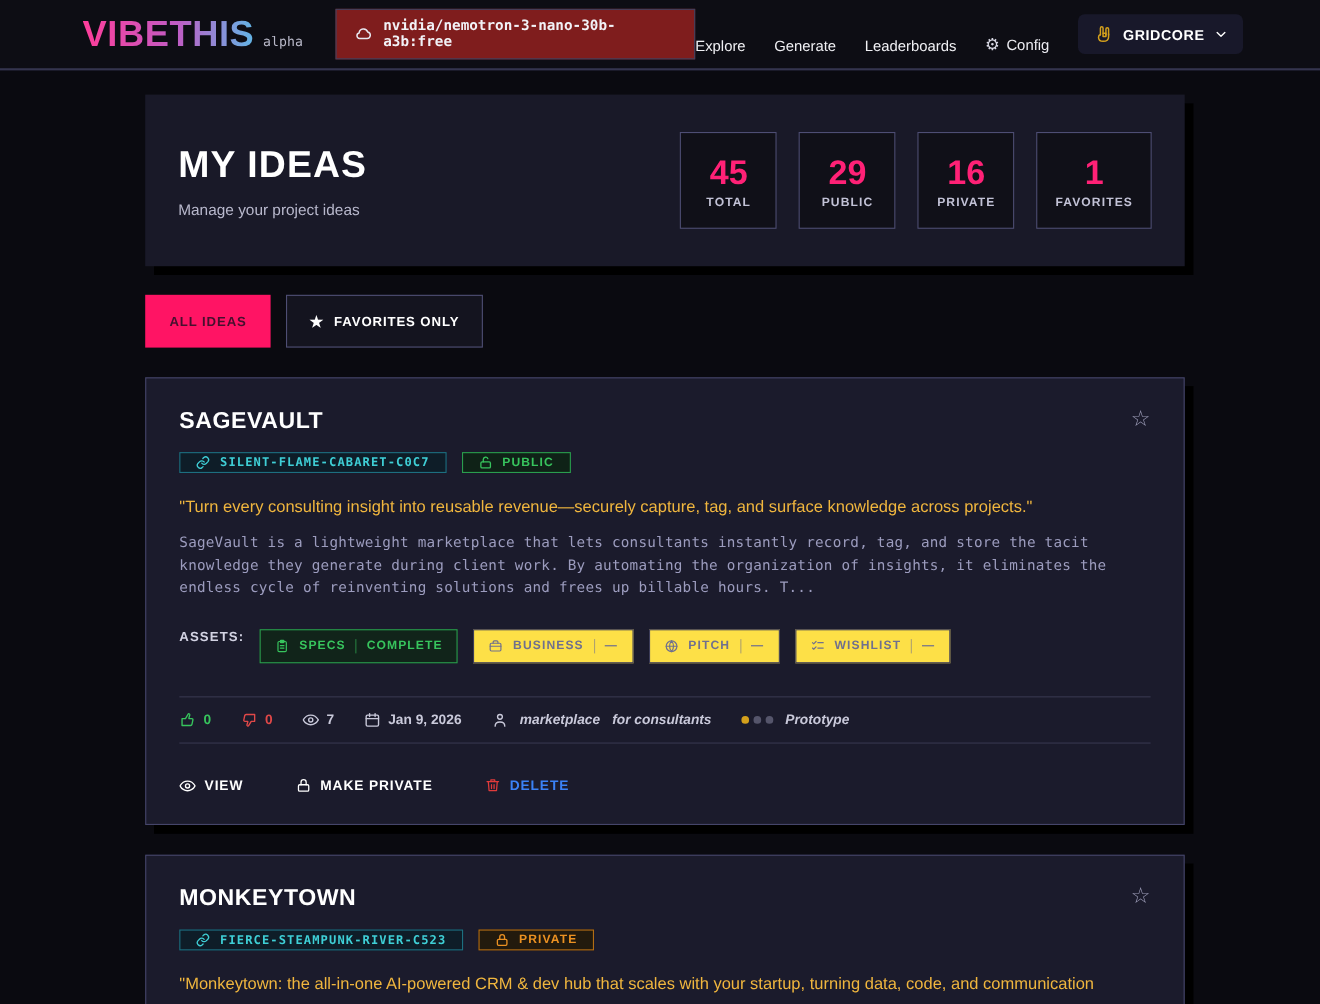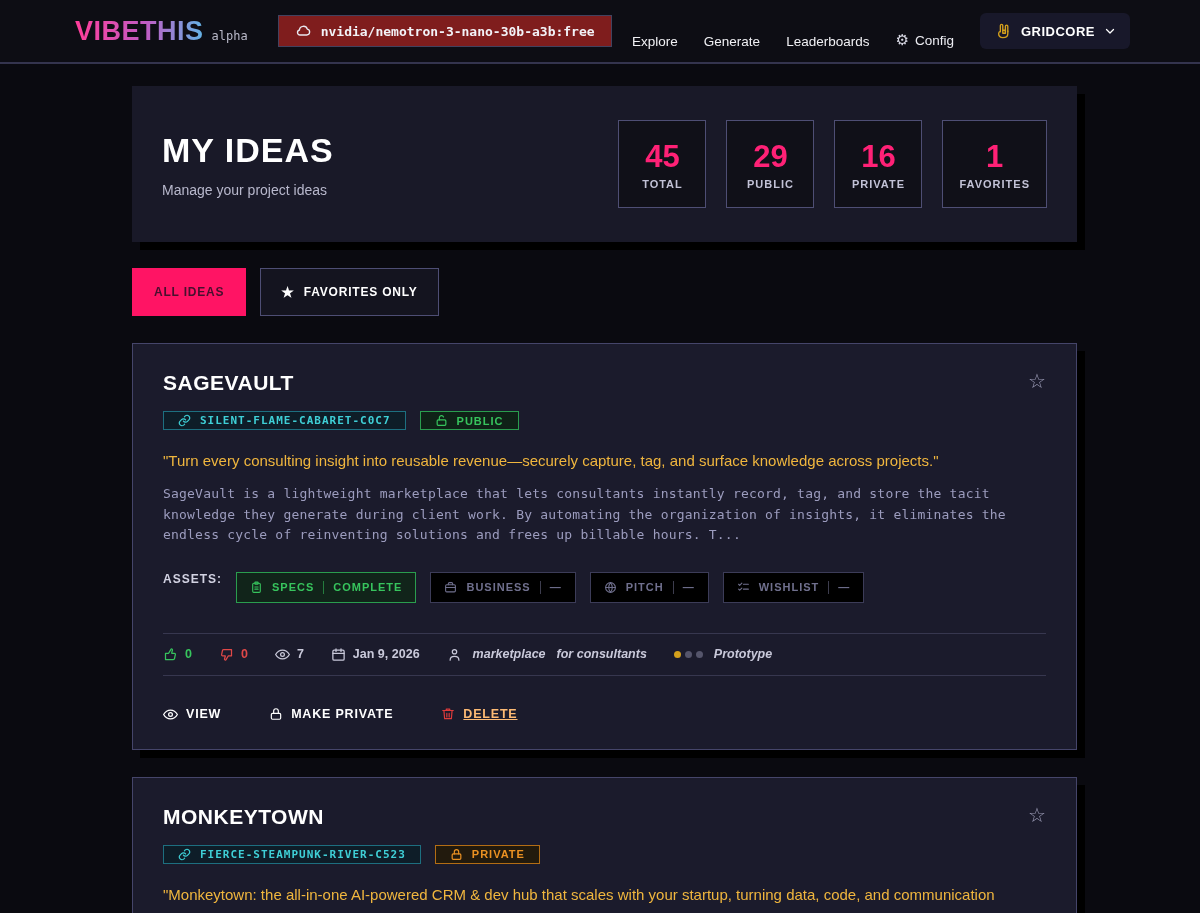--- a/index.html
+++ b/index.html
@@ -14,21 +14,21 @@
   
   .topbar {
     height:64px; background:#0d0d14;
     border-bottom:2px solid #34344e;
     display:flex; align-items:center; justify-content:space-between;
     padding:0 70px 0 75px;
   }
   .topbar-left { display:flex; align-items:center; gap:30px; }
   .logo-wrap { display:flex; align-items:baseline; gap:8px; cursor:pointer; }
   .logo {
-    font-size:27px; font-weight:900; letter-spacing:0.5px;
+    font-size:33px; font-weight:900; letter-spacing:0.5px;
     background:linear-gradient(90deg,#ff3d9a 0%,#c05cc4 55%,#62b5e6 100%);
     -webkit-background-clip:text; background-clip:text; color:transparent;
   }
   .logo-suffix { font-family:"DejaVu Sans Mono", monospace; font-size:12px; color:#b9b9c9; }
   .model-box {
     display:flex; align-items:center; gap:10px;
     border:1px solid #42425f; background:#7f1d1d;
     padding:7px 16px; cursor:pointer;
     font-family:"DejaVu Sans Mono", monospace; font-size:13px; font-weight:bold; color:#f2f2f7;
   }
@@ -104,42 +104,42 @@
 
   .assets-row { margin-top:26px; display:flex; align-items:flex-start; gap:14px; }
   .assets-label { font-size:12px; font-weight:800; letter-spacing:1px; color:#d2d2e2; }
   .chip {
     display:flex; align-items:center; gap:9px;
     padding:8px 13px; font-size:11px; font-weight:800; letter-spacing:1px;
     cursor:pointer; font-family:inherit;
   }
   .chip .sep { width:1px; height:13px; background:currentColor; opacity:0.55; }
   .chip-complete { color:#37c45d; border:1px solid #2a9d4e; background:#11241a; }
-  .chip-empty { color:#70708e; border:1px solid #3c3c58; background:#000000; }
+  .chip-empty { color:#70708e; border:1px solid #3c3c58; background:#fde047; }
 
   .divider { margin-top:30px; border-top:1px solid #37374f; }
   .meta-row { padding:13px 0; display:flex; align-items:center; gap:27px; font-size:12.5px; color:#c9c9da; }
   .meta-item { display:flex; align-items:center; gap:7px; }
   .meta-likes { color:#37c45d; font-weight:800; }
   .meta-dislikes { color:#e04848; font-weight:800; }
   .meta-views { font-weight:800; }
   .meta-date { font-weight:800; }
   .meta-aud { font-style:italic; font-weight:800; display:flex; gap:11px; }
   .meta-stage { font-style:italic; font-weight:800; }
   .dots { display:flex; gap:4px; margin-right:4px; }
   .dot { width:7px; height:7px; border-radius:50%; background:#55556b; }
   .dot.on { background:#d4a01c; }
 
   .actions-row { margin-top:31px; display:flex; align-items:center; gap:48px; }
   .action {
     display:flex; align-items:center; gap:8px;
     background:none; border:none; cursor:pointer; font-family:inherit;
     font-size:12.5px; font-weight:800; letter-spacing:0.8px; color:#fff;
   }
-  .action-delete { color:#fdba74;text-decoration:underline; }
+  .action-delete { color:#3b82f6; }
 </style>
 </head>
 <body>
 
 <header class="topbar">
   <div class="topbar-left">
     <div class="logo-wrap">
       <span class="logo">VIBETHIS</span>
       <span class="logo-suffix">alpha</span>
     </div>

